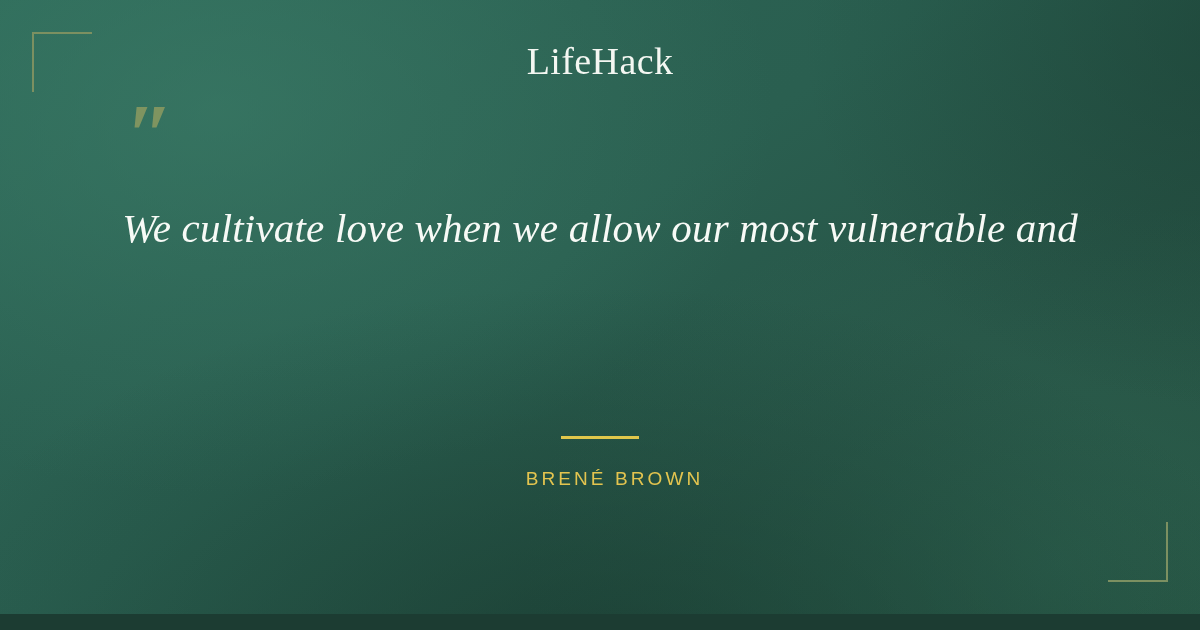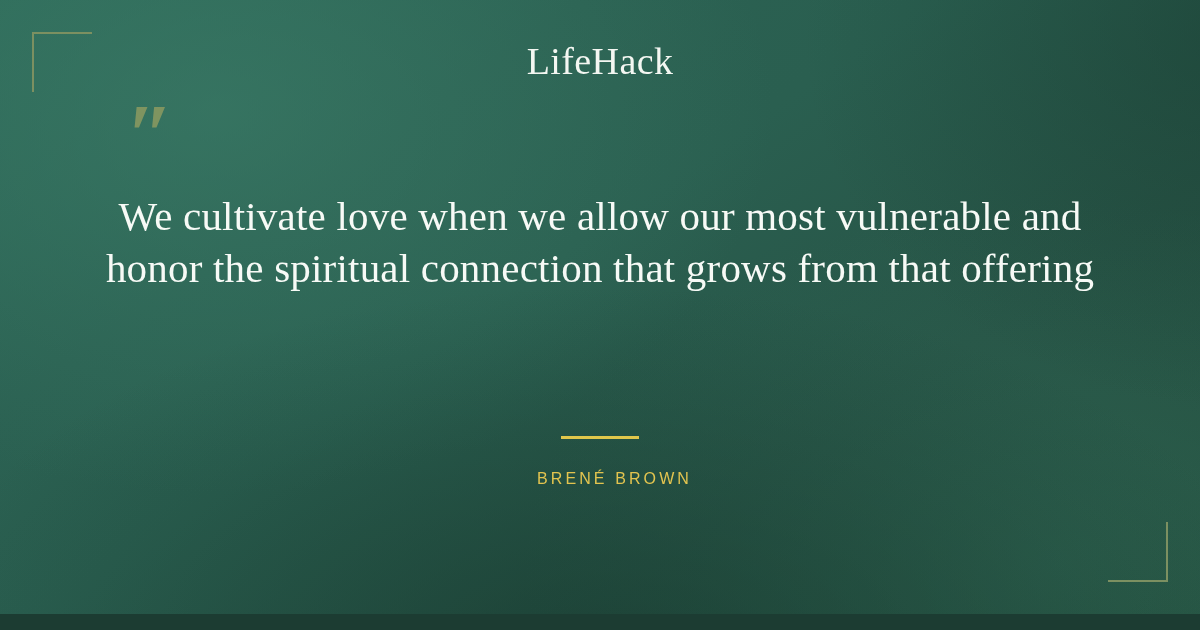--- a/index.html
+++ b/index.html
@@ -85,47 +85,48 @@
   #quote-wrap {
     position: absolute;
     top: 190px;
     left: 78px;
     width: 1044px;
     z-index: 3;
     text-align: center;
   }
   #quote-text {
     font-family: "Liberation Serif", "DejaVu Serif", serif;
+    font-style: italic;
     font-weight: 400;
     font-size: 41px;
     line-height: 52px;
     color: #f7faf6;
     letter-spacing: 0.2px;
-    margin: 0;
+    margin: 12px;
   }
   #quote-text .ln { display: block; white-space: nowrap; }
 
   
   #attribution {
     position: absolute;
     top: 436px;
     left: 0;
     width: 100%;
     z-index: 3;
     text-align: center;
   }
   #divider {
     width: 78px;
     height: 3px;
     margin: 0 auto 28px auto;
     background: #e1c74b;
   }
   #author {
     font-family: "Liberation Sans", sans-serif;
-    font-size: 16px;
+    font-size: 19px;
     line-height: 24px;
     font-weight: 400;
     letter-spacing: 3.1px;
     color: #e3c44f;
     text-transform: uppercase;
     padding-left: 29px;
   }
 </style>
 </head>
 <body>
@@ -135,21 +136,20 @@
   <div class="corner tl"></div>
   <div class="corner br"></div>
 
   <div id="logo">LifeHack</div>
 
   <div id="quote-mark">″</div>
 
   <div id="quote-wrap">
     <p id="quote-text">
       <span class="ln">We cultivate love when we allow our most vulnerable and</span>
-      <span class="ln">honor the spiritual connection that grows from that offering</span>
     </p>
   </div>
 
   <div id="attribution">
     <div id="divider"></div>
     <div id="author">BRENÉ BROWN</div>
   </div>
 
 </div>
 

